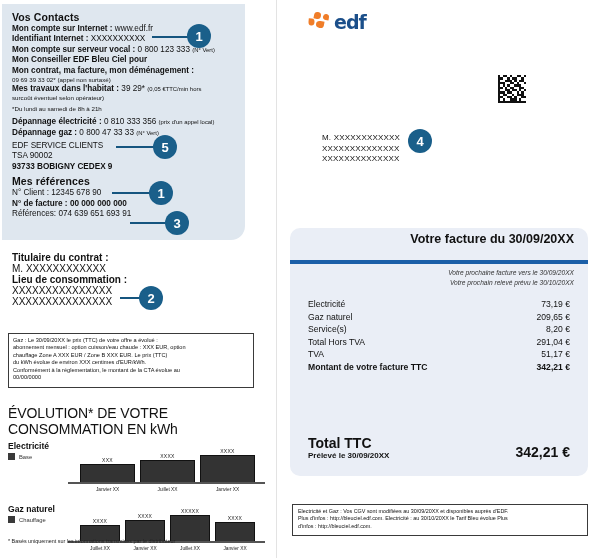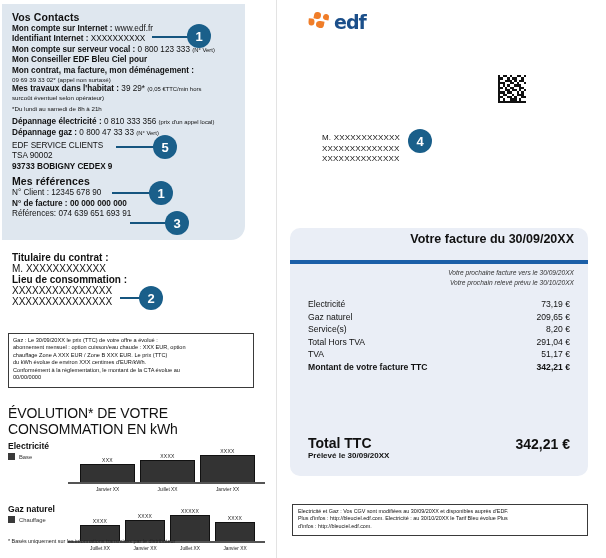--- a/index.html
+++ b/index.html
@@ -104,21 +104,21 @@
     position:absolute;right:14px;top:4px;font-size:12.5px;font-weight:bold;color:#111;
   }
   .rule{position:absolute;left:0px;top:32px;width:298px;height:4px;background:#1b5fa8;}
   .next{position:absolute;right:14px;top:40px;text-align:right;}
   .next div{font-size:6.6px;font-style:italic;color:#333;line-height:9.6px;}
 
   .lines{position:absolute;left:18px;top:70px;width:262px;}
   .lrow{display:flex;justify-content:space-between;font-size:8.6px;line-height:12.6px;color:#111;}
   .lrow.bold{font-weight:bold;}
 
-  .totalblk{position:absolute;left:18px;bottom:16px;width:262px;display:flex;justify-content:space-between;align-items:flex-start;}
+  .totalblk{position:absolute;left:18px;bottom:16px;width:262px;display:flex;justify-content:space-between;align-items:flex-end;}
   .total-label{font-size:14px;font-weight:bold;color:#111;line-height:15px;}
   .total-sub{font-size:8px;font-weight:bold;color:#111;}
   .total-amt{font-size:14px;font-weight:bold;color:#111;}
 
   .cgv{
     position:absolute;left:2px;top:504px;width:296px;height:32px;
     border:1px solid #3a3a3a;background:#fff;padding:3px 5px;box-sizing:border-box;
   }
   .cgv p{margin:0;font-size:5.4px;line-height:7.4px;color:#111;}
 

